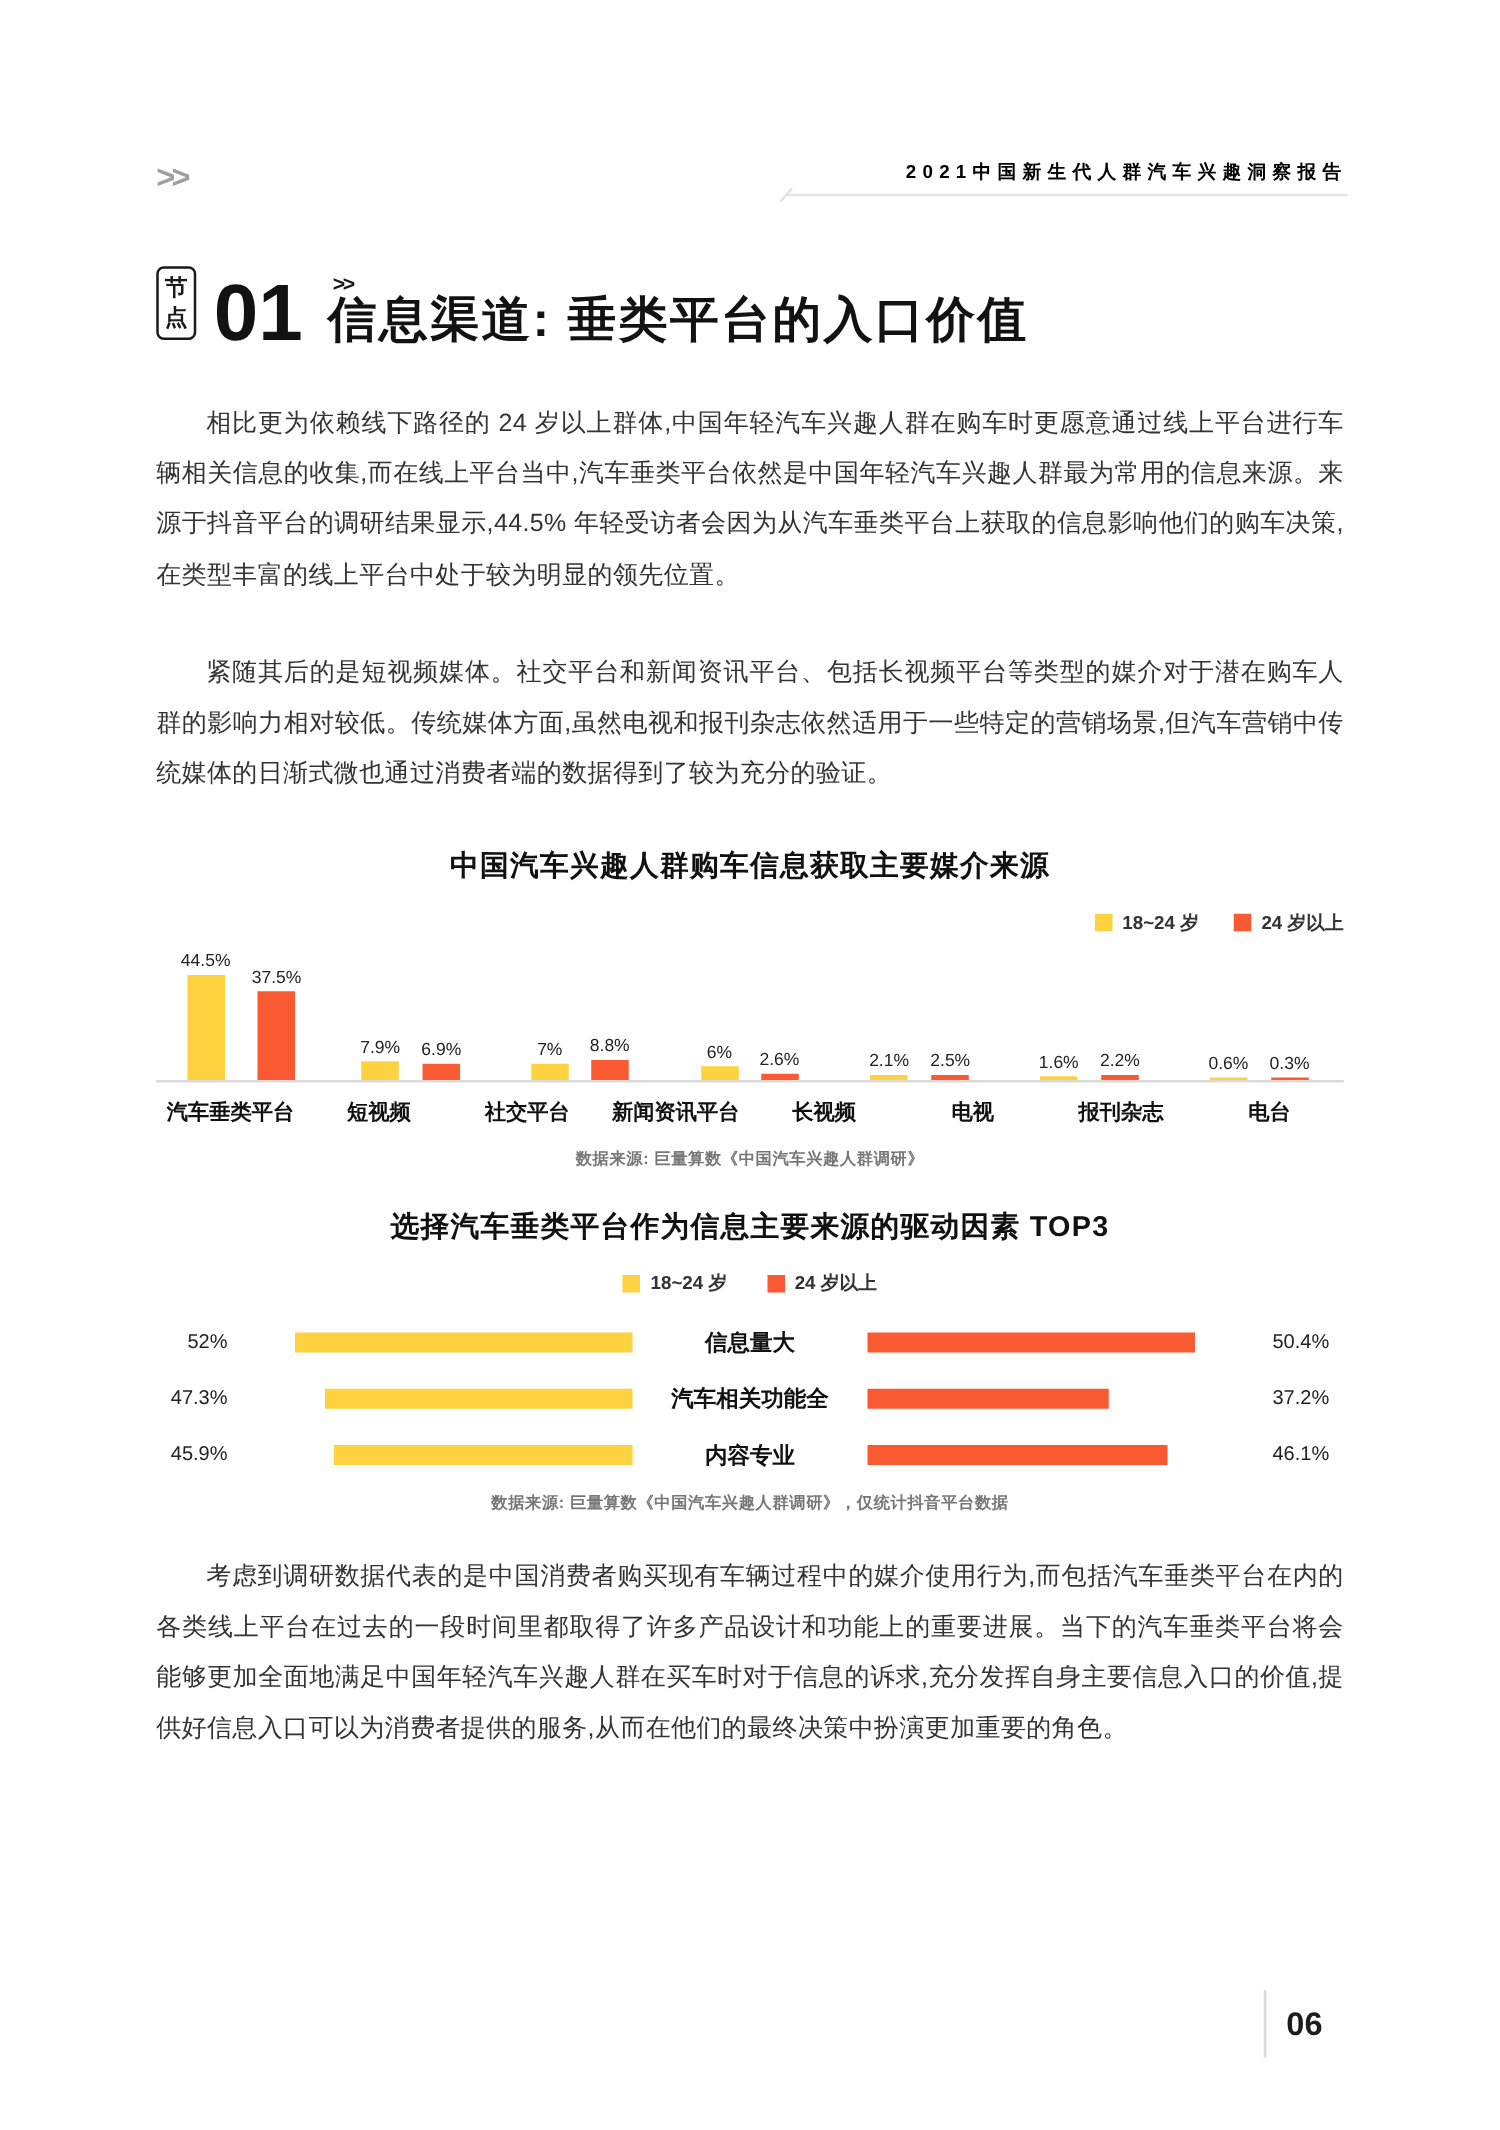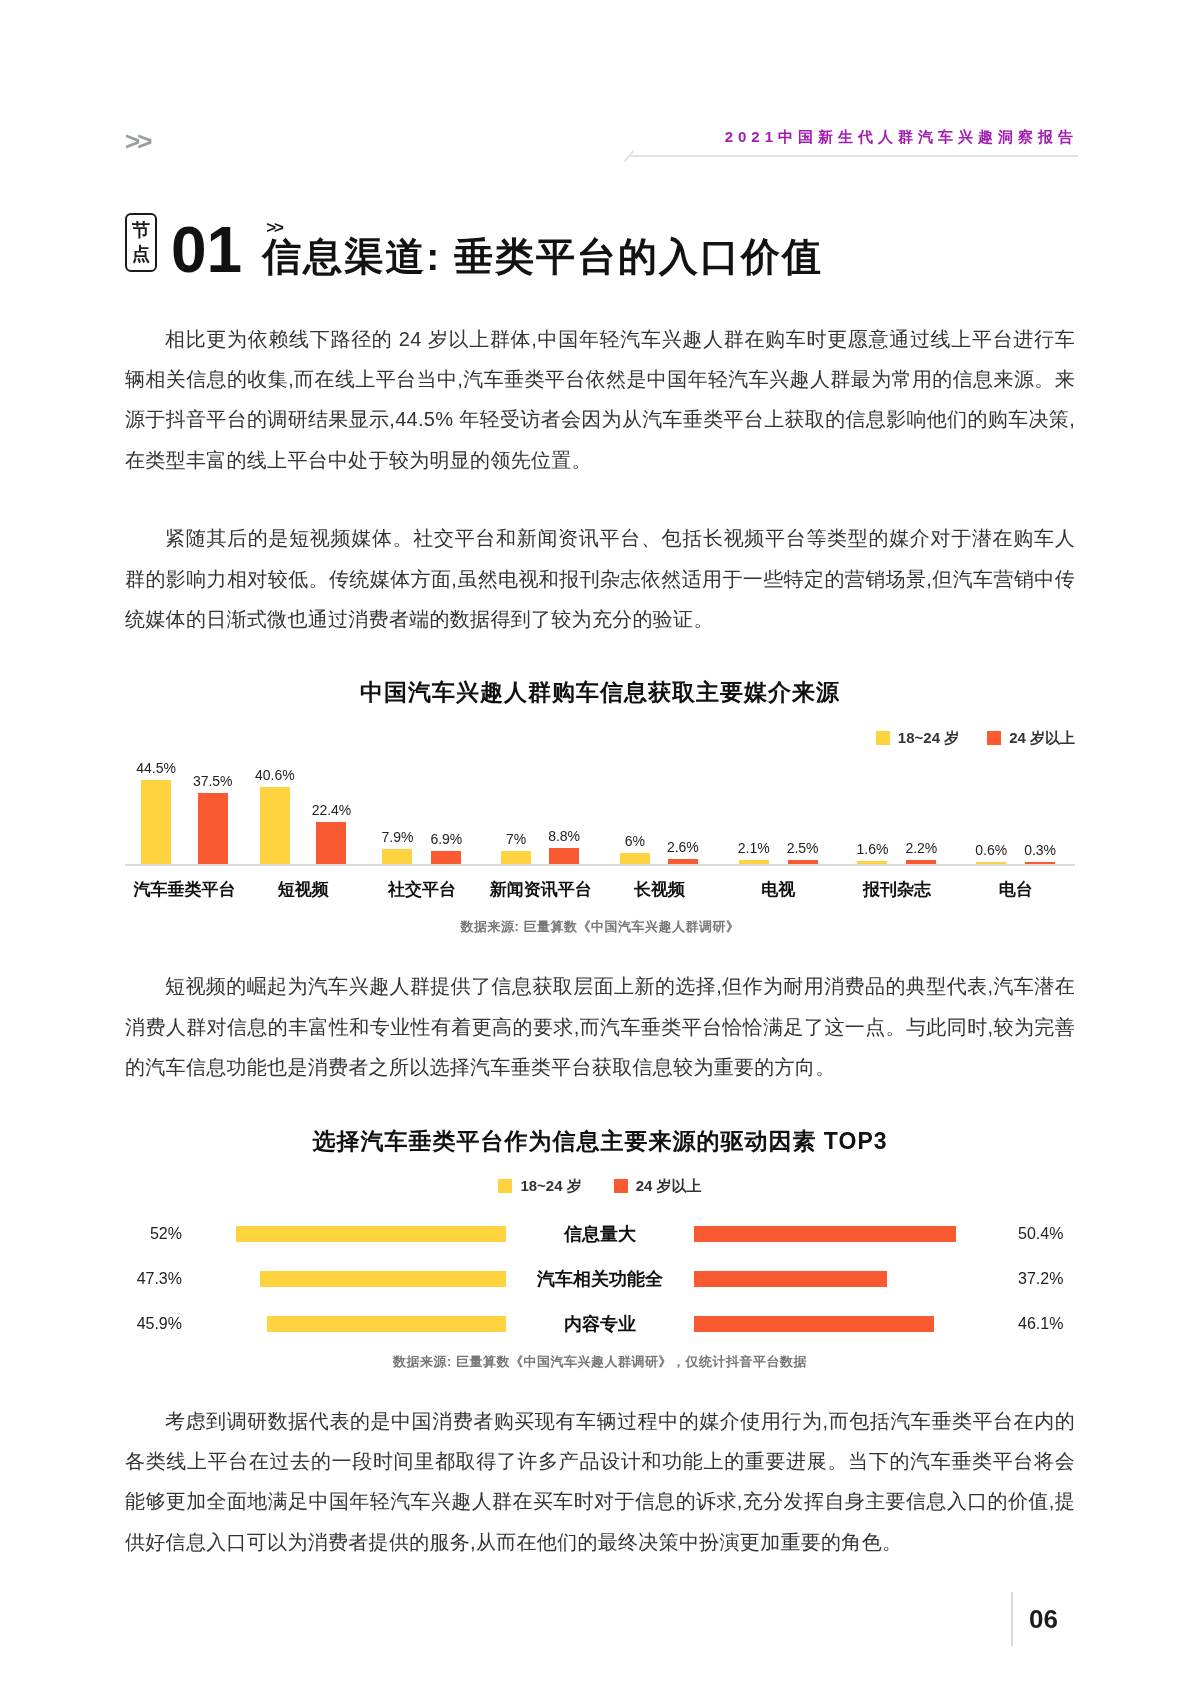--- a/index.html
+++ b/index.html
@@ -4,21 +4,21 @@
 <style>
   * { margin:0; padding:0; box-sizing:border-box; }
   html,body { background:#ffffff; }
   body { font-family:"Liberation Sans","DejaVu Sans",sans-serif; color:#333; }
   .page { position:relative; width:1200px; height:1704px; background:#fff; margin:0 auto; overflow:hidden; }
 
   
   .page-header { display:flex; justify-content:space-between; align-items:flex-start; padding:128px 122px 0 125px; }
   .chevrons { color:#9a9fa4; font-weight:800; font-size:26px; letter-spacing:-3px; line-height:1; }
   .header-right { width:448px; text-align:right; }
-  .header-title { color:#a21caf; font-size:15px; font-weight:bold; letter-spacing:5px; margin-bottom:8px; white-space:nowrap; }
+  .header-title { color:#000000; font-size:15px; font-weight:bold; letter-spacing:5px; margin-bottom:8px; white-space:nowrap; }
   .header-rule { position:relative; height:2px; background:#e2e2e2; }
   .header-rule::before { content:""; position:absolute; left:-2px; top:-6px; width:2px; height:14px; background:#e2e2e2; transform:rotate(40deg); }
 
   
   .section-head { display:flex; align-items:flex-end; padding:0 125px; margin-top:56px; margin-bottom:40px; }
   .badge { border:2.5px solid #1a1a1a; border-radius:6px; width:32px; padding:3px 0; text-align:center;
            font-size:18px; font-weight:bold; line-height:1.35; color:#1a1a1a; word-break:break-all;
            margin-right:14px; margin-bottom:7px; }
   .big-num { font-size:64px; font-weight:900; line-height:0.88; color:#121212; margin-right:20px; }
   .title-group { display:flex; flex-direction:column; }
@@ -109,30 +109,20 @@
             <div class="c1-val">44.5%</div>
             <div class="c1-bar" style="height: 84.55px; background: rgb(255, 210, 63);"></div>
           </div>
           <div class="c1-bar-wrap">
             <div class="c1-val">37.5%</div>
             <div class="c1-bar" style="height: 71.25px; background: rgb(250, 90, 50);"></div>
           </div>
         </div>
         <div class="c1-group">
           <div class="c1-bar-wrap">
-            <div class="c1-val">40.6%</div>
-            <div class="c1-bar" style="height: 77.14px; background: rgb(255, 210, 63);"></div>
-          </div>
-          <div class="c1-bar-wrap">
-            <div class="c1-val">22.4%</div>
-            <div class="c1-bar" style="height: 42.56px; background: rgb(250, 90, 50);"></div>
-          </div>
-        </div>
-        <div class="c1-group">
-          <div class="c1-bar-wrap">
             <div class="c1-val">7.9%</div>
             <div class="c1-bar" style="height: 15.01px; background: rgb(255, 210, 63);"></div>
           </div>
           <div class="c1-bar-wrap">
             <div class="c1-val">6.9%</div>
             <div class="c1-bar" style="height: 13.11px; background: rgb(250, 90, 50);"></div>
           </div>
         </div>
         <div class="c1-group">
           <div class="c1-bar-wrap">
@@ -191,21 +181,20 @@
         <div class="c1-cat">社交平台</div>
         <div class="c1-cat">新闻资讯平台</div>
         <div class="c1-cat">长视频</div>
         <div class="c1-cat">电视</div>
         <div class="c1-cat">报刊杂志</div>
         <div class="c1-cat">电台</div>
       </div>
     <div class="source-note">数据来源: 巨量算数《中国汽车兴趣人群调研》</div>
   </section>
 
-  <p class="para">短视频的崛起为汽车兴趣人群提供了信息获取层面上新的选择,但作为耐用消费品的典型代表,汽车潜在消费人群对信息的丰富性和专业性有着更高的要求,而汽车垂类平台恰恰满足了这一点。与此同时,较为完善的汽车信息功能也是消费者之所以选择汽车垂类平台获取信息较为重要的方向。</p>
 
   <section class="chart chart2">
     <h2 class="chart-title">选择汽车垂类平台作为信息主要来源的驱动因素 TOP3</h2>
     <div class="c2-legend">
         <div class="legend-item">
           <div class="legend-swatch" style="background: rgb(255, 210, 63);"></div>
           <div class="legend-label" style="display: inline;">18~24 岁</div>
         </div>
         <div class="legend-item">
           <div class="legend-swatch" style="background: rgb(250, 90, 50);"></div>

